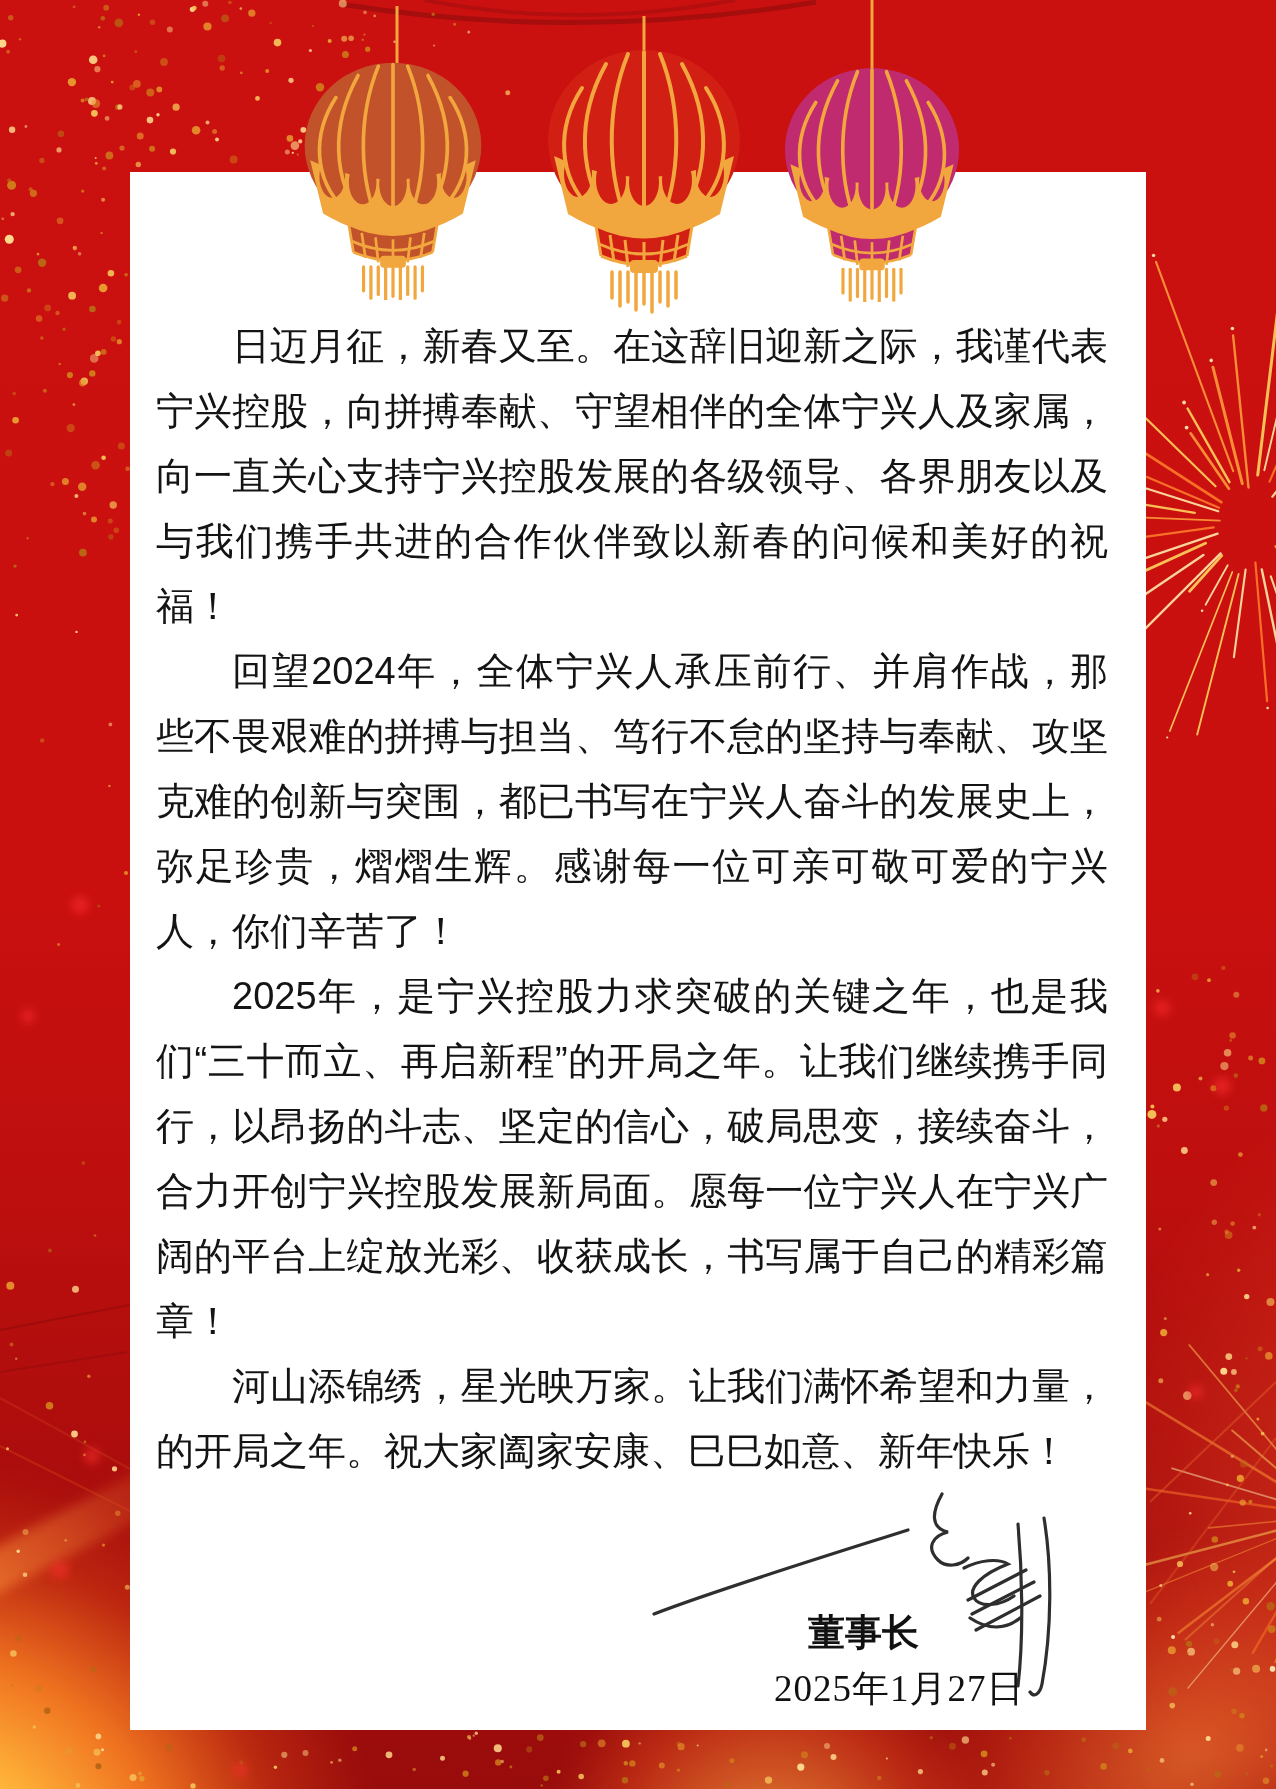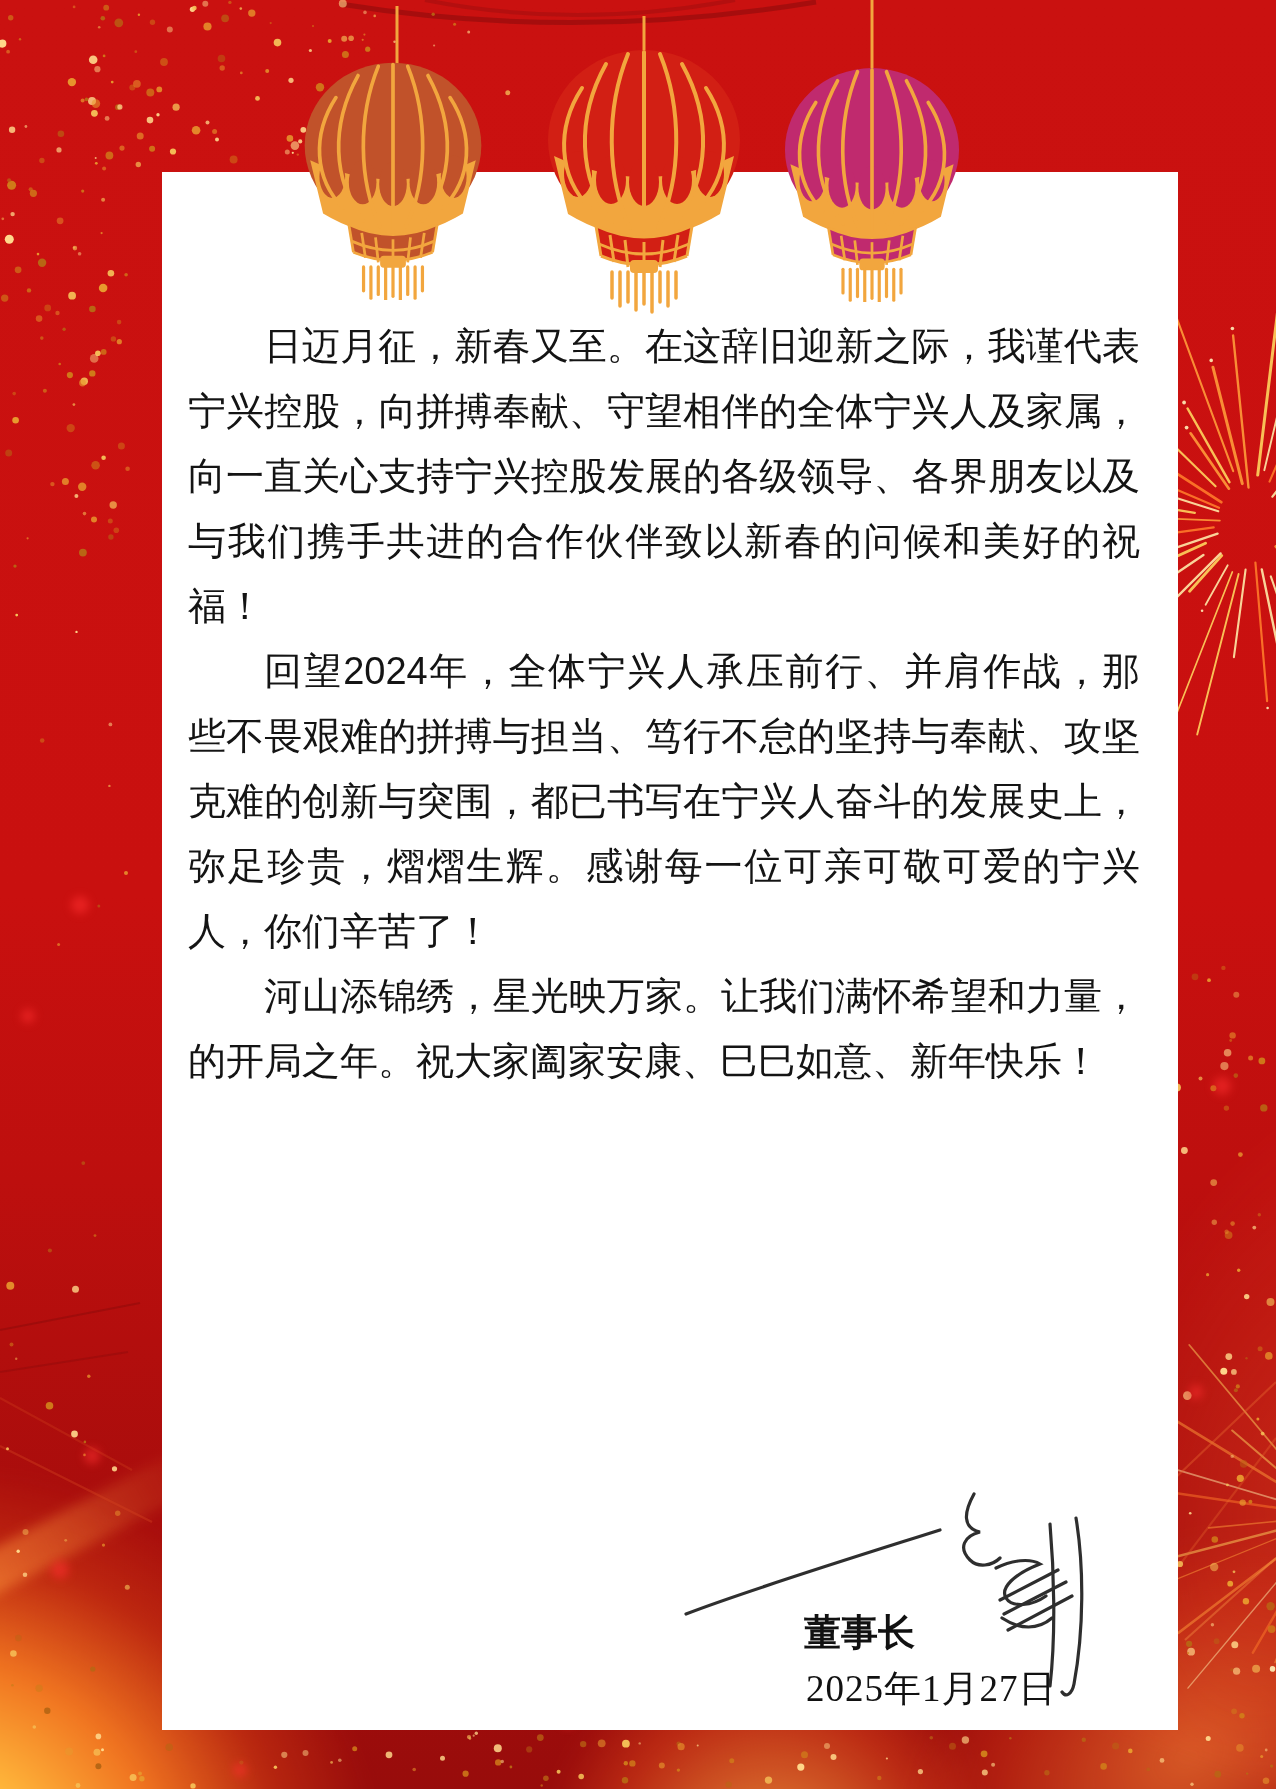--- a/index.html
+++ b/index.html
@@ -20,33 +20,33 @@
     filter:blur(10px);transform:rotate(-16deg);}
   #beam-br{left:880px;top:1590px;width:480px;height:280px;
     background:radial-gradient(ellipse at 60% 70%,rgba(255,140,55,.6),rgba(230,70,25,.3) 52%,rgba(230,70,25,0) 75%);
     filter:blur(11px);transform:rotate(-28deg);}
   #beam-rband{left:1100px;top:1040px;width:320px;height:720px;
     background:radial-gradient(ellipse at 72% 58%,rgba(255,95,45,.30),rgba(255,95,45,0) 70%);
     filter:blur(8px);transform:rotate(18deg);}
   #bg-svg{position:absolute;left:0;top:0;z-index:1;}
   #card{
     position:absolute;left:130px;top:172px;width:1016px;height:1558px;
-    background:#ffffff;z-index:2;margin-left:32px;
+    background:#ffffff;z-index:2;
   }
   #letter{padding:142px 38px 0 26px;}
   #letter p{
     margin:0;font-size:38px;line-height:65px;color:#141414;
     text-indent:2em;text-align:justify;text-justify:inter-ideograph;
     font-weight:500;letter-spacing:0;
   }
   .lantern{position:absolute;z-index:3;pointer-events:none;}
   #lantern-left{left:295px;top:24px;width:196px;height:276px;}
   #lantern-middle{left:544px;top:0px;width:200px;height:316px;}
   #lantern-right{left:774px;top:30px;width:196px;height:272px;}
-  #sig-title{position:absolute;left:642px;top:1436px;font-size:37px;font-weight:600;color:#111;}
+  #sig-title{position:absolute;left:678px;top:1436px;font-size:37px;font-weight:600;color:#111;}
   #sig-date{position:absolute;left:644px;top:1492px;font-size:37px;font-weight:500;color:#111;letter-spacing:1px;font-family:Liberation Serif, serif;}
   #sig-svg{position:absolute;left:516px;top:1300px;width:420px;height:240px;z-index:5;}
 </style>
 </head>
 <body>
 
 <div class="beam" id="beam-bl"></div>
 <div class="beam" id="beam-bl2"></div>
 <div class="beam" id="beam-bc"></div>
 <div class="beam" id="beam-br"></div>
@@ -523,20 +523,21 @@
     <circle cx="1222" cy="1086" r="9" fill="#ff3030" opacity="0.55" style="filter:blur(4px)"></circle>
     <circle cx="1196" cy="1392" r="7" fill="#ff3030" opacity="0.55" style="filter:blur(4px)"></circle>
     <circle cx="568" cy="1718" r="9" fill="#ff3030" opacity="0.55" style="filter:blur(4px)"></circle>
     <circle cx="240" cy="1770" r="7" fill="#ff3030" opacity="0.55" style="filter:blur(4px)"></circle>
   </svg>
 
 <div id="card">
   <div id="letter">
     <p>日迈月征，新春又至。在这辞旧迎新之际，我谨代表宁兴控股，向拼搏奉献、守望相伴的全体宁兴人及家属，向一直关心支持宁兴控股发展的各级领导、各界朋友以及与我们携手共进的合作伙伴致以新春的问候和美好的祝福！</p>
     <p>回望2024年，全体宁兴人承压前行、并肩作战，那些不畏艰难的拼搏与担当、笃行不怠的坚持与奉献、攻坚克难的创新与突围，都已书写在宁兴人奋斗的发展史上，弥足珍贵，熠熠生辉。感谢每一位可亲可敬可爱的宁兴人，你们辛苦了！</p>
+    <p>2025年，是宁兴控股力求突破的关键之年，也是我们“三十而立、再启新程”的开局之年。让我们继续携手同行，以昂扬的斗志、坚定的信心，破局思变，接续奋斗，合力开创宁兴控股发展新局面。愿每一位宁兴人在宁兴广阔的平台上绽放光彩、收获成长，书写属于自己的精彩篇章！</p>
     <p>河山添锦绣，星光映万家。让我们满怀希望和力量，的开局之年。祝大家阖家安康、巳巳如意、新年快乐！</p>
   </div>
 
   <div id="sig-title">董事长</div>
   <div id="sig-date">2025年1月27日</div>
 
   <svg id="sig-svg" viewBox="0 0 420 240">
     <g fill="none" stroke="#1d1d1d" stroke-width="3.2" stroke-linecap="round" opacity="0.92">
       <path d="M8,142 C70,118 180,84 262,58"></path>
       <path d="M296,22 c-10,18 -12,34 6,38 c-16,4 -22,16 -10,28 c8,8 22,6 30,-2"></path>

